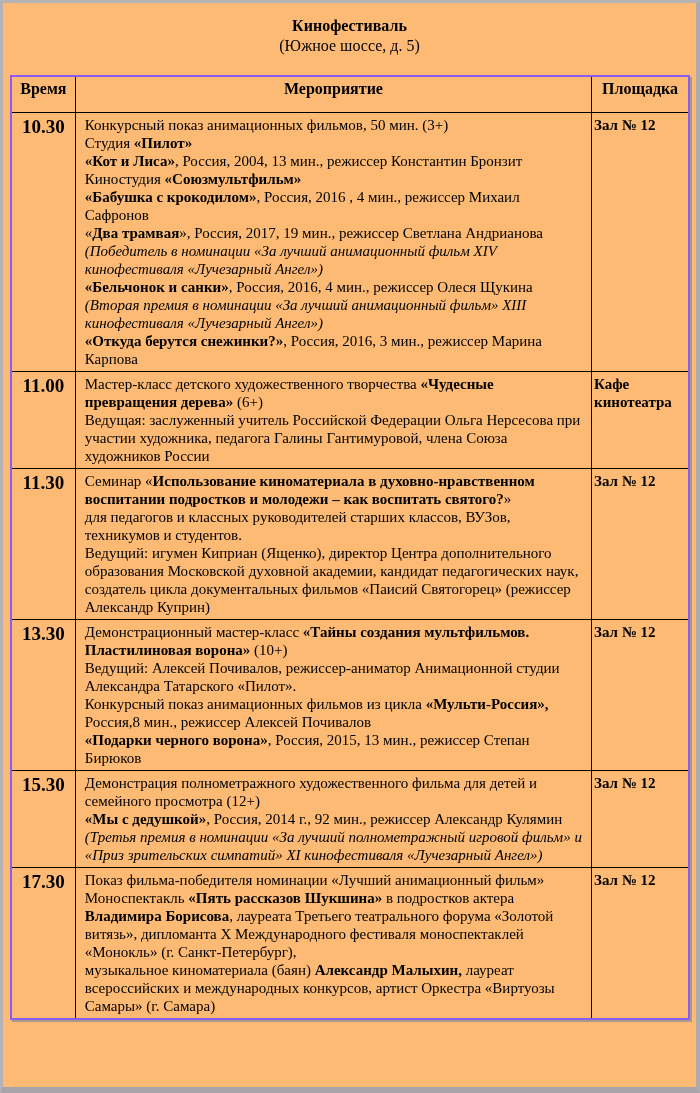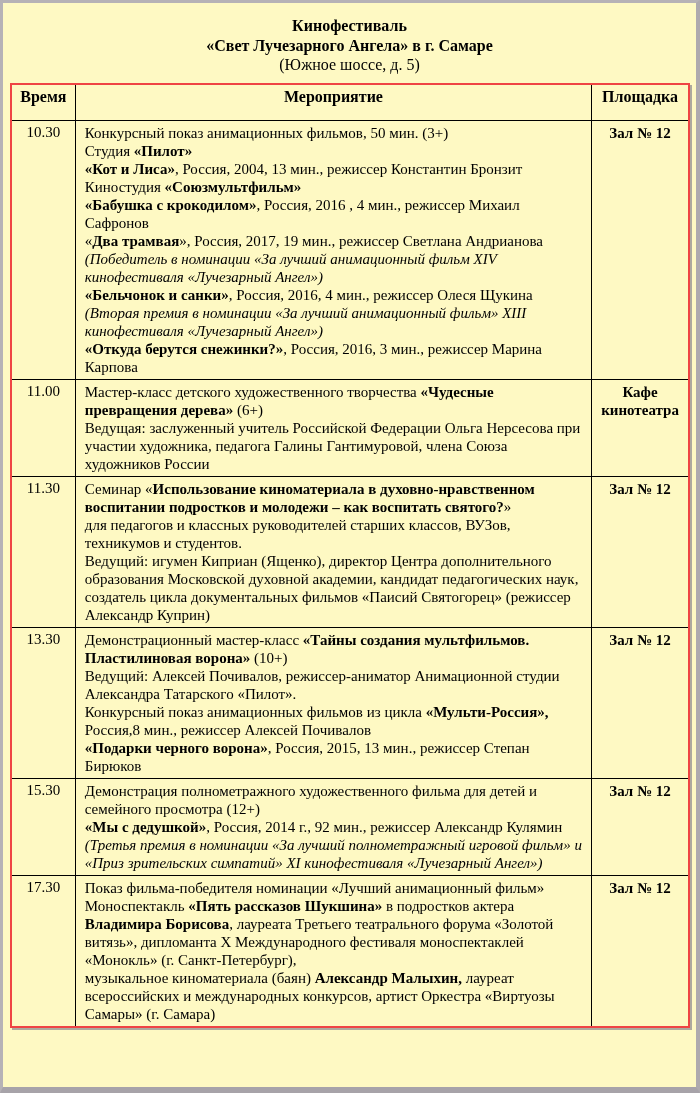--- a/index.html
+++ b/index.html
@@ -3,85 +3,84 @@
 <meta charset="utf-8">
 <style>
   html, body { margin: 0; padding: 0; background: #fff; }
   body { width: 700px; height: 1093px; }
   .page {
     box-sizing: border-box;
     width: 700px; height: 1093px;
     border-style: solid;
     border-color: #b6b2b6 #aeaaae #a7a3a9 #b6b2b6;
     border-width: 3px 4px 6px 3px;
-    background: #fef9c3;
+    background: #fdba74;
     color: #000;
     font-family: "Liberation Serif", "DejaVu Serif", serif;
     overflow: hidden;
   }
   .doc-header {
     text-align: center;
     margin-top: 13px;
     font-size: 16px;
     line-height: 1.22;
   }
   .doc-header .h { white-space: nowrap; }
   .bold { font-weight: bold; }
   .schedule {
     border-collapse: collapse;
     table-layout: fixed;
     width: 680px;
-    margin: 8px 0 0 7px;
-    border: 2px solid #ef4444;
+    margin: 20px 0 0 7px;
+    border: 2px solid #8b5cf6;
     box-shadow: 2px 2px 0 rgba(145,141,145,0.75);
   }
   .schedule th, .schedule td {
     border: 1px solid #000;
     vertical-align: top;
     box-sizing: border-box;
   }
   th.col-time  { width: 64px; }
   th.col-event { width: 514px; }
   th.col-place { width: 97px; }
   .schedule th {
     font-size: 16px;
     font-weight: bold;
     text-align: center;
     padding: 2px 2px 14px 2px;
     line-height: 1.2;
   }
   td.time-cell {
     text-align: center;
-    font-weight: normal;
-    font-size: 15px;
+    font-weight: bold;
+    font-size: 19px;
     padding-top: 3px;
   }
   td.event-cell {
     font-size: 15px;
     line-height: 18px;
     padding: 3px 6px 3px 9px;
   }
   td.place-cell {
-    text-align: center;
+    text-align: left;
     font-weight: bold;
     font-size: 15px;
     line-height: 1.2;
     padding: 3px 2px 2px 2px;
   }
   .para { margin: 0; }
   .seg-b { font-weight: bold; }
   .seg-i { font-style: italic; }
 </style>
 </head>
 <body>
 
 <div class="page">
   <div class="doc-header">
     <div class="h bold">Кинофестиваль</div>
-    <div class="h bold">«Свет Лучезарного Ангела» в г. Самаре</div>
     <div class="h">(Южное шоссе, д. 5)</div>
   </div>
 
   <table class="schedule">
     <thead>
       <tr>
         <th class="col-time">Время</th>
         <th class="col-event">Мероприятие</th>
         <th class="col-place">Площадка</th>
       </tr>

